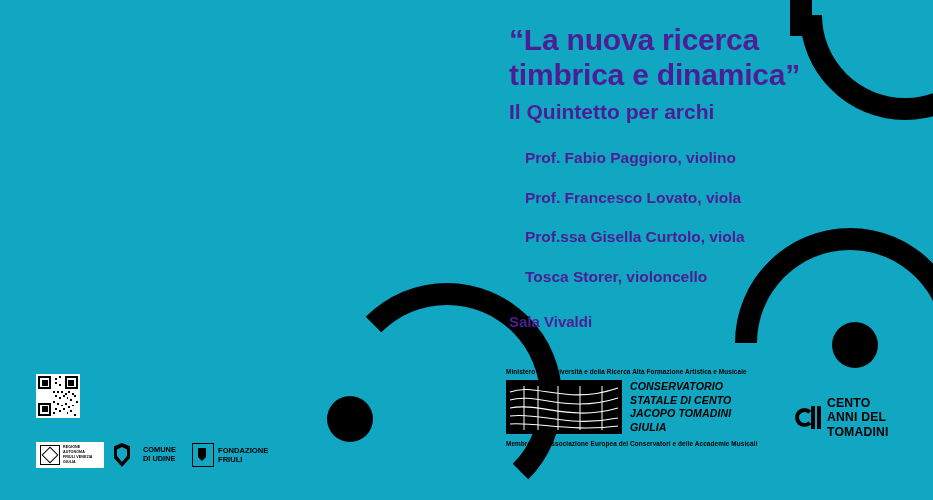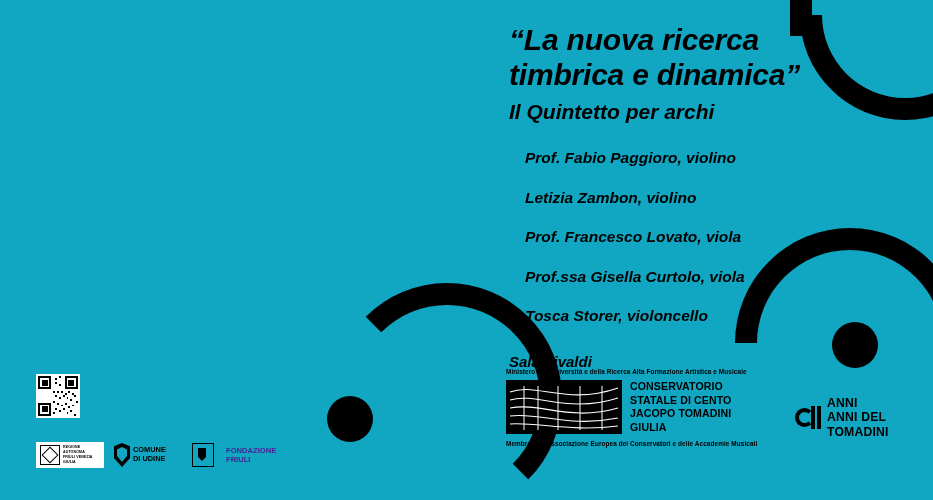--- a/index.html
+++ b/index.html
@@ -88,22 +88,21 @@
     height: 36px;
     background: #000;
   }
 
   
   .text-block {
     position: absolute;
     left: 509px;
     top: 22px;
     width: 400px;
-    color: #000000;
-    font-style: italic;
+    color: #4c1d95;
   }
   .title {
     font-size: 30px;
     font-weight: bold;
     line-height: 1.18;
     letter-spacing: -0.2px;
     margin: 0 0 4px 0;
   }
   .title .line { display: block; }
   .subtitle {
@@ -188,21 +187,21 @@
     line-height: 1.35;
     font-weight: bold;
     letter-spacing: 0.1px;
   }
   .logo-udine {
     width: 68px; height: 30px;
     background: transparent;
     color: #000;
     display: flex;
     align-items: center;
-    gap: 3px;
+    gap: 13px;
   }
   .crest {
     width: 16px; height: 24px;
     background: #000;
     clip-path: polygon(50% 0%, 100% 14%, 100% 62%, 50% 100%, 0% 62%, 0% 14%);
     position: relative;
     flex: none;
   }
   .crest::after {
     content: "";
@@ -213,22 +212,22 @@
   }
   .logo-udine .txt {
     font-size: 7.4px;
     font-weight: bold;
     line-height: 1.15;
   }
   .logo-friuli {
     width: 80px; height: 28px;
     display: flex;
     align-items: center;
-    gap: 12px;
-    color: #4c1d95;
+    gap: 4px;
+    color: #000000;
   }
   .logo-friuli .sq {
     width: 20px; height: 22px;
     border: 1.6px solid #000;
     position: relative;
     flex: none;
   }
   .logo-friuli .sq::after {
     content: "";
     position: absolute;
@@ -253,20 +252,21 @@
   .cons-top {
     font-size: 6.4px;
     font-weight: bold;
     margin-bottom: 5px;
     letter-spacing: 0.1px;
   }
   .cons-mid {
     display: flex;
     align-items: center;
     gap: 8px;
+    font-style: italic;
   }
   .cons-mark {
     width: 116px;
     height: 54px;
     background: #000;
     position: relative;
     overflow: hidden;
     flex: none;
   }
   .cons-mark svg { display: block; }
@@ -341,21 +341,20 @@
 
   <div class="text-block">
     <div class="title">
       <span class="line">“La nuova ricerca</span>
       <span class="line">timbrica e dinamica”</span>
     </div>
     <div class="subtitle">Il Quintetto per archi</div>
 
     <div class="performers">
       <p class="performer">Prof. Fabio Paggioro, violino</p>
-      <p class="performer">Letizia Zambon, violino</p>
       <p class="performer">Prof. Francesco Lovato, viola</p>
       <p class="performer">Prof.ssa Gisella Curtolo, viola</p>
       <p class="performer">Tosca Storer, violoncello</p>
     </div>
 
     <div class="venue">Sala Vivaldi</div>
   </div>
 
   <div class="qr">
     <svg width="40" height="40" viewBox="0 0 21 21" shape-rendering="crispEdges">
@@ -469,19 +468,19 @@
     <div class="cons-bottom">Membro dell’Associazione Europea dei Conservatori e delle Accademie Musicali</div>
   </div>
 
   <div class="cento">
     <div class="glyph">
       <div class="c"></div>
         <div class="b1"></div>
         <div class="b2"></div>
     </div>
     <div class="txt">
-      <div>ANNI</div>
+      <div>CENTO</div>
       <div>ANNI DEL</div>
       <div>TOMADINI</div>
     </div>
   </div>
 
 </div>
 
 </body></html>

